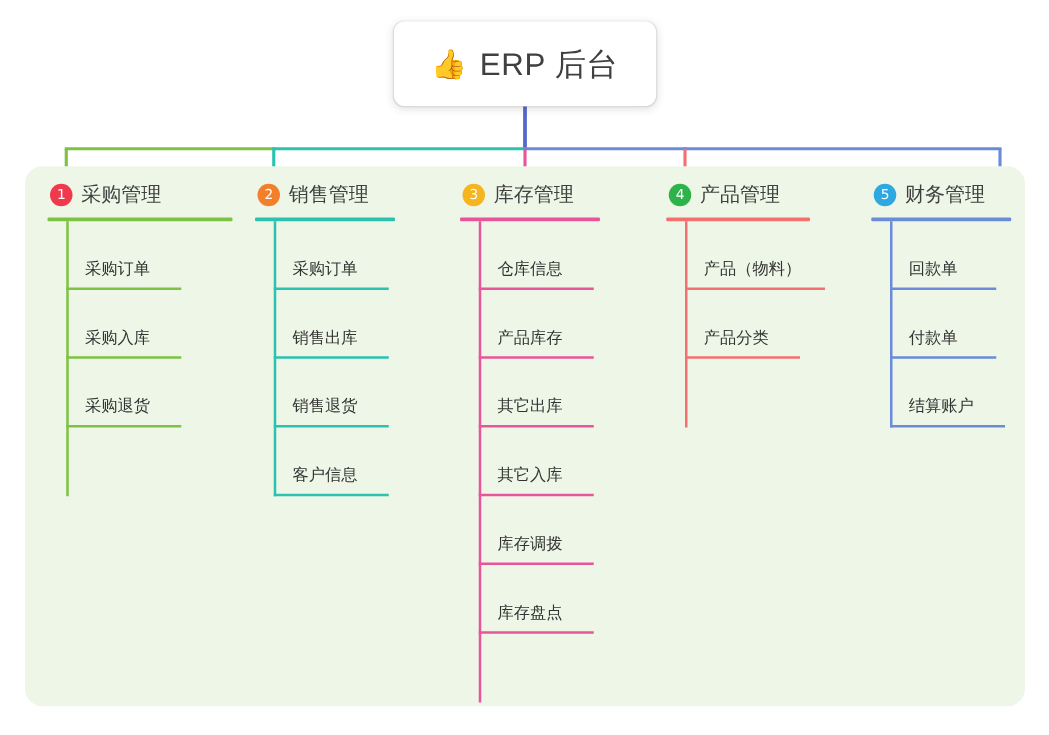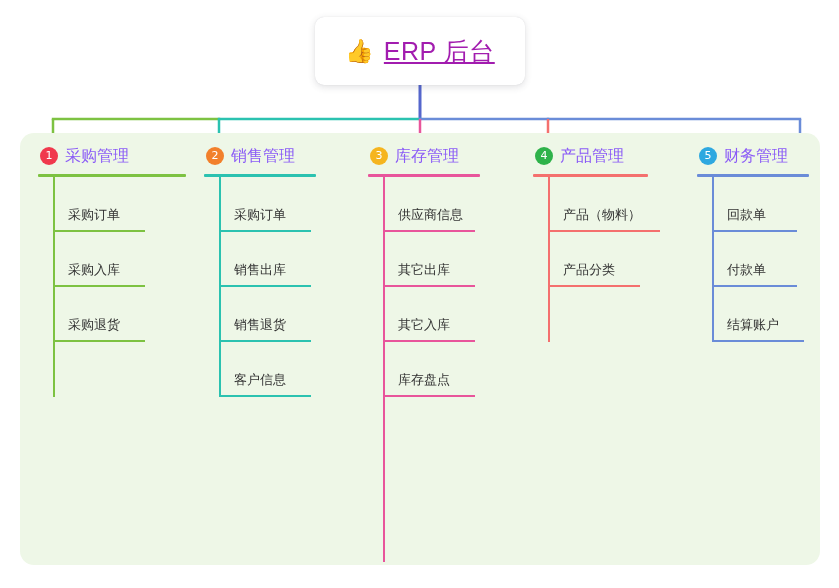--- a/index.html
+++ b/index.html
@@ -49,24 +49,23 @@
     align-items: center;
     gap: 10px;
   }
   .title-emoji {
     font-size: 23px;
     line-height: 1;
     color: #F2B33D;
   }
   .title-text {
     font-size: 25px;
-    color: #a21caf;
+    color: #404040;
     letter-spacing: 0.5px;
     white-space: nowrap;
-    text-decoration: underline;
   }
 
   
   .panel {
     position: absolute;
     left: 20px;
     top: 133px;
     width: 800px;
     height: 432px;
     background: #EEF7E7;
@@ -94,21 +93,21 @@
     border-radius: 50%;
     color: #ffffff;
     font-size: 11px;
     line-height: 18px;
     text-align: center;
     flex: 0 0 auto;
     font-family: "DejaVu Sans", sans-serif;
   }
   .branch-title {
     font-size: 16px;
-    color: #8b5cf6;
+    color: #404040;
   }
   .header-rule {
     height: 3px;
     border-radius: 1px;
     margin-top: 5px;
   }
 
   .items {
     position: relative;
     margin-top: 0px;
@@ -217,29 +216,37 @@
       </div>
       <div class="branch" style="left: 368px; width: 112px;">
         <div class="branch-header">
           <span class="badge" style="background: rgb(245, 181, 31);">3</span>
           <span class="branch-title">库存管理</span>
         </div>
         <div class="header-rule" style="background: rgb(232, 85, 155); width: 112px;"></div>
         <div class="items">
           <div class="spine" style="background: rgb(232, 85, 155); height: 385px;"></div>
           <div class="item">
-            <span class="item-label">供应商信息</span>
+            <span class="item-label">仓库信息</span>
+            <div class="item-rule" style="background: rgb(232, 85, 155); width: 92px;"></div>
+          </div>
+          <div class="item">
+            <span class="item-label">产品库存</span>
             <div class="item-rule" style="background: rgb(232, 85, 155); width: 92px;"></div>
           </div>
           <div class="item">
             <span class="item-label">其它出库</span>
             <div class="item-rule" style="background: rgb(232, 85, 155); width: 92px;"></div>
           </div>
           <div class="item">
             <span class="item-label">其它入库</span>
+            <div class="item-rule" style="background: rgb(232, 85, 155); width: 92px;"></div>
+          </div>
+          <div class="item">
+            <span class="item-label">库存调拨</span>
             <div class="item-rule" style="background: rgb(232, 85, 155); width: 92px;"></div>
           </div>
           <div class="item">
             <span class="item-label">库存盘点</span>
             <div class="item-rule" style="background: rgb(232, 85, 155); width: 92px;"></div>
           </div>
         </div>
       </div>
       <div class="branch" style="left: 533px; width: 115px;">
         <div class="branch-header">

